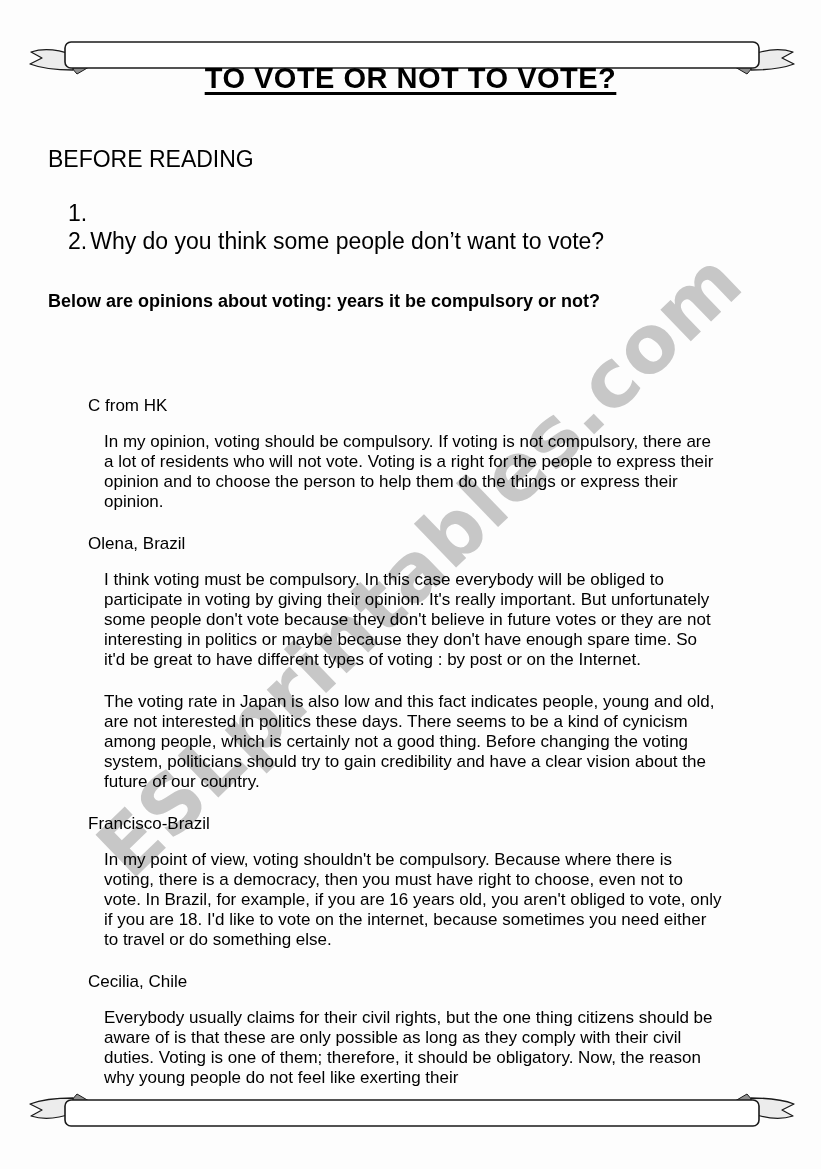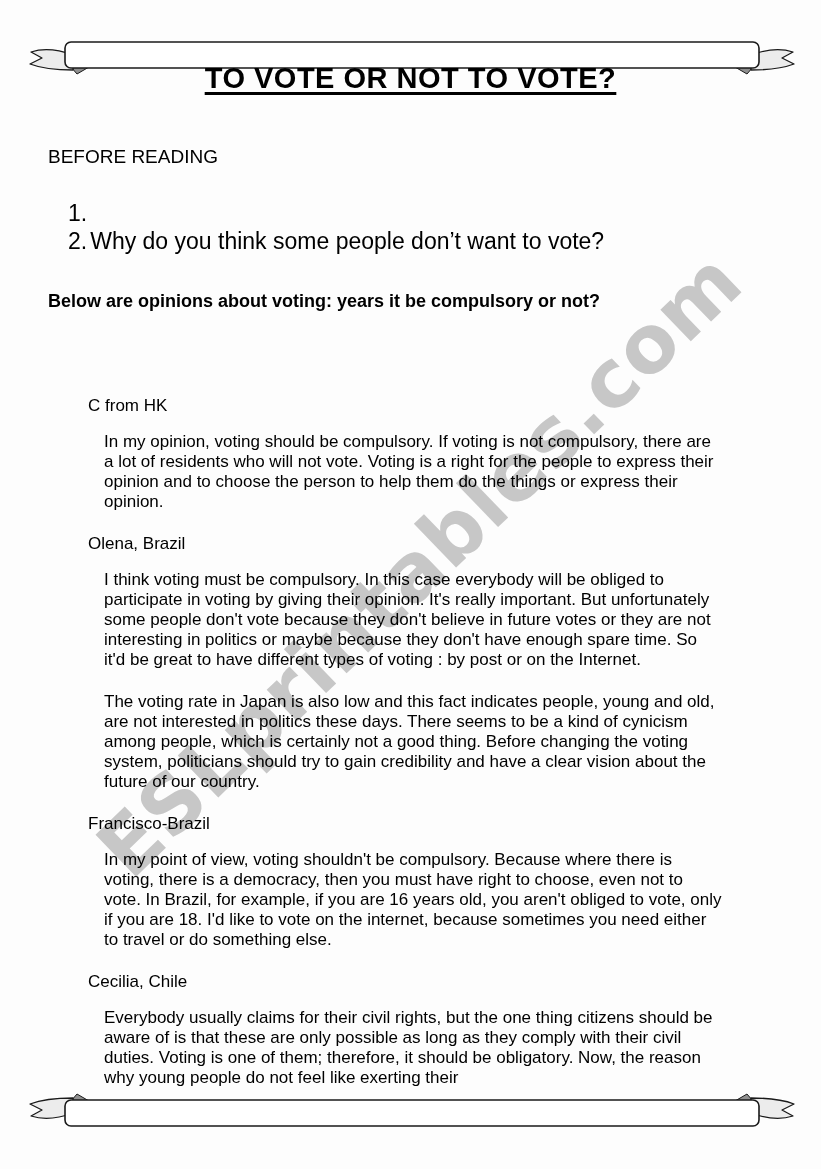--- a/index.html
+++ b/index.html
@@ -59,21 +59,21 @@
     letter-spacing: 0.5px;
     text-decoration: underline;
     text-decoration-thickness: 3px;
     text-underline-offset: 4px;
   }
 
   .before-reading {
     position: absolute;
     top: 146px;
     left: 48px;
-    font-size: 19px;
+    font-size: 23px;
   }
 
   .question-list {
     position: absolute;
     top: 199px;
     left: 68px;
     font-size: 23px;
     line-height: 28px;
   }
   .question-item { display: flex; }

